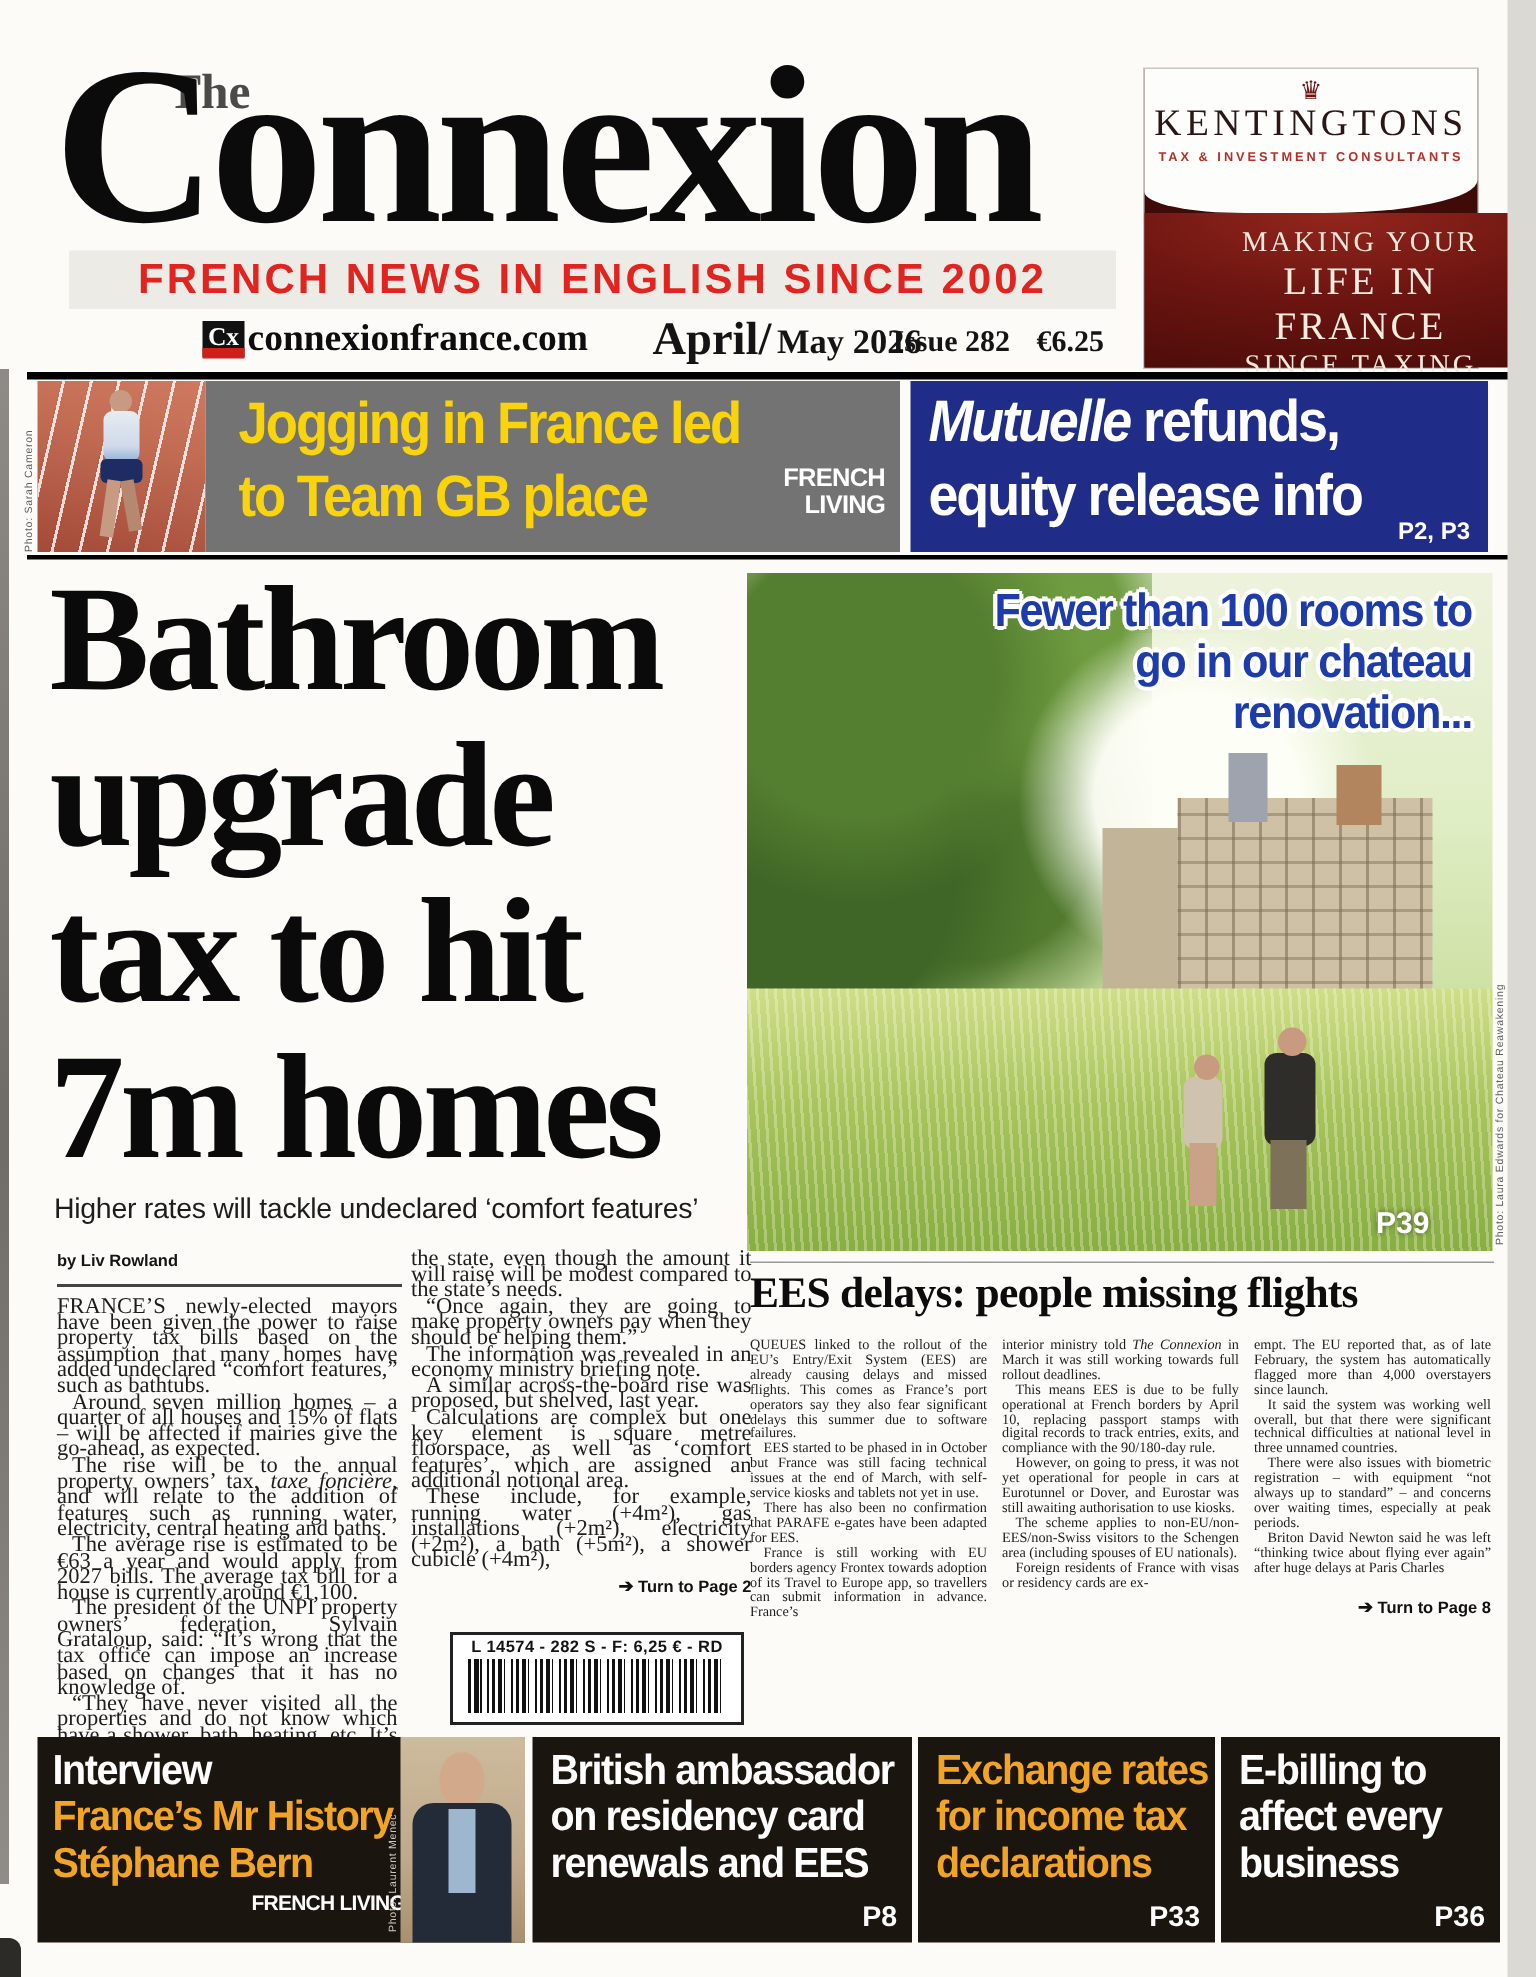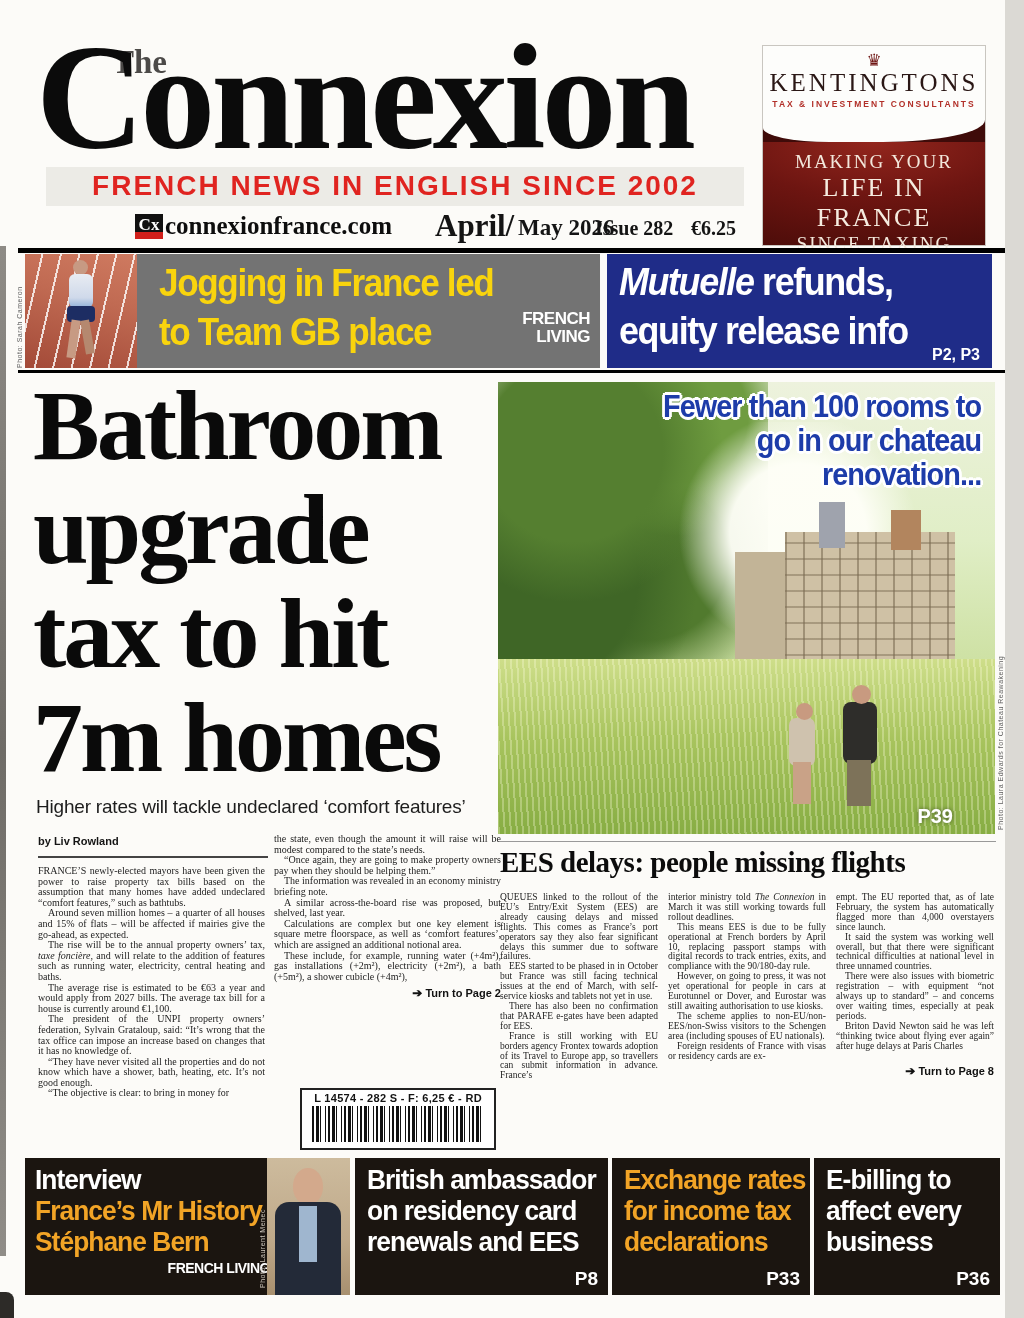--- a/index.html
+++ b/index.html
@@ -24,21 +24,21 @@
   .price{position:absolute;left:556px;top:5px;font:700 20px "Liberation Serif",serif;}
   
   .ad{position:absolute;left:763px;top:46px;width:222px;height:199px;background:#3f0b09;
       box-shadow:0 0 0 1px #c9c6c0;}
   .ad-top{position:absolute;left:0;top:0;width:100%;height:96px;background:#fdfdfb;
           border-radius:0 0 46% 30% / 0 0 22px 14px;text-align:center;}
   .crown{font-size:17px;color:#6e1412;line-height:18px;margin-top:6px;}
   .ad-brand{font-family:"Liberation Serif",serif;font-size:25px;letter-spacing:3px;color:#2a1715;line-height:26px;}
   .ad-sub{font-family:"Liberation Sans",sans-serif;font-size:8.5px;font-weight:700;letter-spacing:2px;color:#b23029;margin-top:3px;}
   .ad-bottom{position:absolute;left:0;top:96px;width:100%;height:103px;text-align:center;
-             background:radial-gradient(140% 120% at 50% 0%,#93261d 0%,#6d1511 45%,#470b08 100%);}
+             background:radial-gradient(140% 120% at 50% 0%,#93261d 0%,#6d1511 45%,#470b08 100%);padding-left:33px;}
   .ad-l1{font:400 19px "Liberation Serif",serif;color:#f3e8dc;letter-spacing:2px;margin-top:9px;}
   .ad-l2{font:400 26px "Liberation Serif",serif;color:#f6ece0;letter-spacing:2px;}
   .ad-l3{font:400 19px "Liberation Serif",serif;color:#f3e8dc;letter-spacing:2px;}
   .ad-url{font:300 15px "Liberation Sans",sans-serif;color:#ecd9c6;margin-top:6px;}
   
   .rule{position:absolute;background:#000;}
   .runner{position:absolute;left:25px;top:254px;width:112px;height:114px;overflow:hidden;
     background:linear-gradient(15deg,#a34a38 0%,#c06a52 60%,#cf7a60 100%);}
   .runner::before{content:"";position:absolute;inset:0;
     background:repeating-linear-gradient(103deg,transparent 0 16px,rgba(255,255,255,.8) 16px 18px);}
@@ -63,21 +63,21 @@
   .ban-right-pages{position:absolute;right:12px;bottom:4px;color:#fff;font:700 16px "Liberation Sans",sans-serif;}
   
   .lead-headline{position:absolute;left:33px;top:374px;width:465px;font-weight:700;font-size:100px;
                  line-height:104px;letter-spacing:-3px;color:#0a0a0a;}
   .lead-sub{position:absolute;left:36px;top:796px;width:460px;font:400 19px "Liberation Sans",sans-serif;
             color:#1d1d1d;letter-spacing:-.2px;}
   .byline{position:absolute;left:38px;top:835px;font:700 11px "Liberation Sans",sans-serif;}
   .byline-rule{position:absolute;left:38px;top:856px;width:230px;height:1.5px;background:#444;}
   .colA{position:absolute;left:38px;top:866px;width:227px;}
   .colB{position:absolute;left:274px;top:834px;width:227px;}
-  .colA p,.colB p{margin:0;font-size:10px;line-height:10.6px;text-align:justify;color:#1c1c1c;}
+  .colA p,.colB p{margin:0;font-size:15px;line-height:10.6px;text-align:justify;color:#1c1c1c;}
   .colA p+p,.colB p+p{text-indent:10px;}
   .turn{text-align:right;font:700 11px "Liberation Sans",sans-serif;margin-top:4px;color:#111;}
   .turn .arrow{font-size:12px;}
   .barcode{position:absolute;left:300px;top:1088px;width:192px;height:58px;background:#fff;
            border:2px solid #222;text-align:center;}
   .barcode-text{font:700 11px "Liberation Sans",sans-serif;margin-top:2px;letter-spacing:.3px;}
   .bars{margin:2px 10px 0;height:36px;
     background:repeating-linear-gradient(90deg,#111 0 2px,#fff 2px 4px,#111 4px 7px,#fff 7px 8px,#111 8px 9px,#fff 9px 13px,#111 13px 14px,#fff 14px 16px);}
   
   .chateau{position:absolute;left:498px;top:382px;width:497px;height:452px;overflow:hidden;

